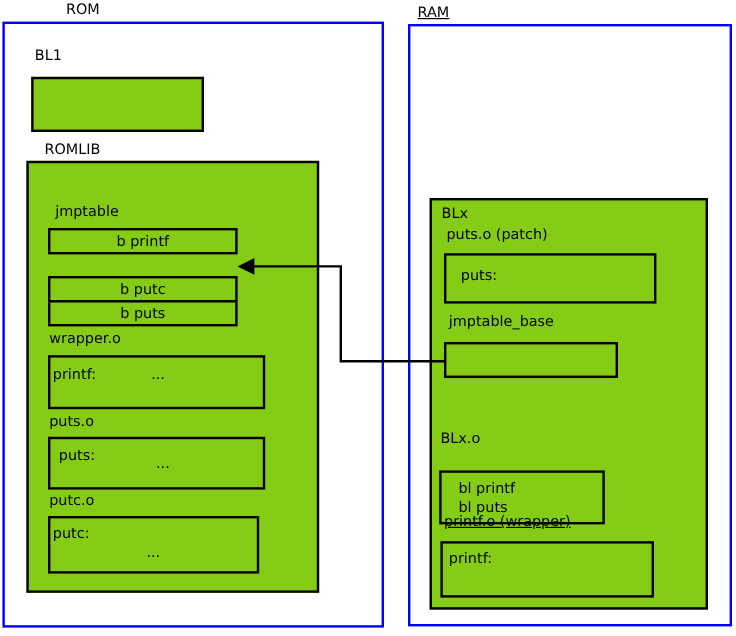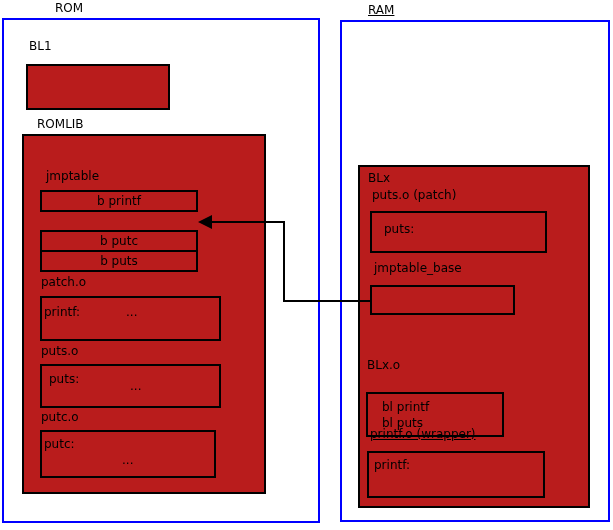--- a/index.html
+++ b/index.html
@@ -25,21 +25,21 @@
   .frame {
     position: absolute;
     box-sizing: border-box;
     border: 2px solid var(--color-frame, #0000ff);
     background: transparent;
   }
   .bx {
     position: absolute;
     box-sizing: border-box;
     border: 2px solid var(--color-box, #000000);
-    background: #b91c1c;
+    background: #84cc16;
   }
   .jmprow {
     text-align: center;
     line-height: 18px;
   }
   .inner-text {
     position: absolute;
     white-space: nowrap;
     line-height: 14px;
   }
@@ -63,39 +63,39 @@
   <div class="bx" style="left:26px; top:64px; width:144px; height:46px;"></div>
 
   <div class="lbl" style="left:25px; top:117px;margin-left:12px;">ROMLIB</div>
   <div class="bx" style="left:22px; top:134px; width:244px; height:360px;"></div>
 
   <div class="lbl" style="left:46px; top:169px;">jmptable</div>
   <div class="bx jmprow" style="left:40px; top:190px; width:158px; height:22px;">b printf</div>
   <div class="bx jmprow" style="left:40px; top:210px; width:158px; height:22px;margin-top:40px;">b puts</div>
   <div class="bx jmprow" style="left:40px; top:230px; width:158px; height:22px;">b putc</div>
 
-  <div class="lbl" style="left:41px; top:275px;">patch.o</div>
+  <div class="lbl" style="left:41px; top:275px;">wrapper.o</div>
   <div class="bx" style="left:40px; top:296px; width:181px; height:45px;">
     <span class="inner-text" style="left:2px; top:7px;">printf:</span>
     <span class="inner-text" style="left:84px; top:7px;">...</span>
   </div>
 
   <div class="lbl" style="left:41px; top:344px;">puts.o</div>
   <div class="bx" style="left:40px; top:364px; width:181px; height:44px;">
     <span class="inner-text" style="left:7px; top:6px;">puts:</span>
     <span class="inner-text" style="left:88px; top:13px;">...</span>
   </div>
 
   <div class="lbl" style="left:41px; top:410px;">putc.o</div>
   <div class="bx" style="left:40px; top:430px; width:176px; height:48px;">
     <span class="inner-text" style="left:2px; top:5px;text-align:right;">putc:</span>
     <span class="inner-text" style="left:80px; top:21px;">...</span>
   </div>
 
-  <div class="lbl" style="left:368px; top:3px;text-decoration:underline;">RAM</div>
+  <div class="lbl" style="left:348px; top:3px;text-decoration:underline;">RAM</div>
 
   <div class="frame" style="left:340px; top:20px; width:270px; height:502px;"></div>
 
   <div class="bx" style="left:358px; top:165px; width:232px; height:343px;"></div>
 
   <div class="lbl" style="left:368px; top:171px;">BLx</div>
 
   <div class="lbl" style="left:372px; top:188px;">puts.o (patch)</div>
   <div class="bx" style="left:370px; top:211px; width:177px; height:42px;">
     <span class="inner-text" style="left:12px; top:9px;">puts:</span>

